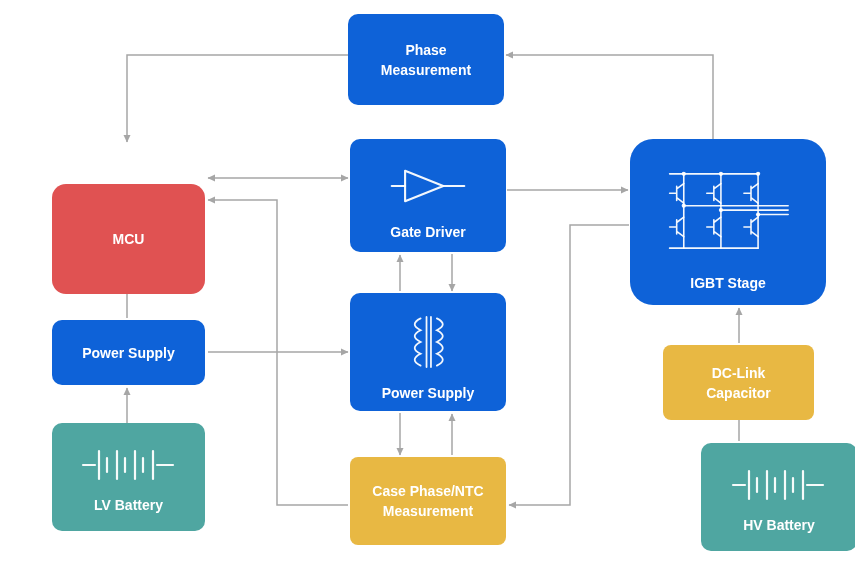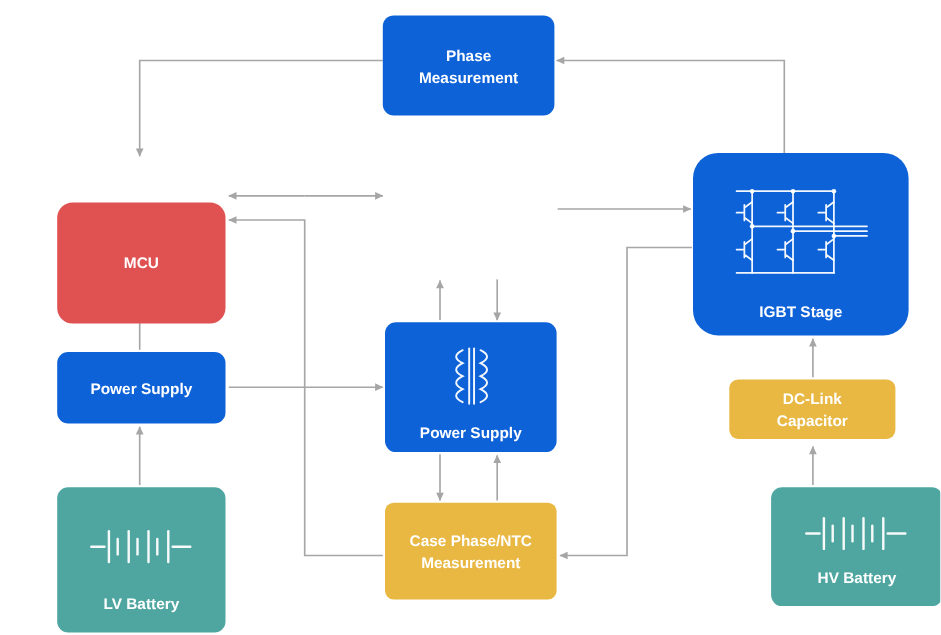--- a/index.html
+++ b/index.html
@@ -39,22 +39,22 @@
   
   .b-phase  { left: 348px; top: 14px;  width: 156px; height: 91px; }
   .b-mcu    { left: 52px;  top: 145px; width: 153px; height: 110px; }
   .b-gate   { left: 350px; top: 139px; width: 156px; height: 113px; padding-top: 10px; }
   .b-gate .lbl { margin-bottom: 10px; }
   .b-igbt   { left: 630px; top: 139px; width: 196px; height: 166px; padding-top: 10px; border-radius: 23px; }
   .b-igbt .lbl { margin-bottom: 12px; }
   .b-pslv   { left: 52px;  top: 320px; width: 153px; height: 65px; }
   .b-psmain { left: 350px; top: 293px; width: 156px; height: 118px; padding-top: 8px; }
   .b-psmain .lbl { margin-bottom: 8px; }
-  .b-dclink { left: 663px; top: 345px; width: 151px; height: 54px; }
-  .b-lvbat  { left: 52px;  top: 443px; width: 153px; height: 132px; padding-top: 12px; }
+  .b-dclink { left: 663px; top: 345px; width: 151px; height: 75px; }
+  .b-lvbat  { left: 52px;  top: 423px; width: 153px; height: 108px; padding-top: 12px; }
   .b-lvbat .lbl { margin-bottom: 16px; }
   .b-case   { left: 350px; top: 457px; width: 156px; height: 88px; }
   .b-hvbat  { left: 668px; top: 443px; width: 156px; height: 108px; padding-top: 12px; margin-left: 33px; }
   .b-hvbat .lbl { margin-bottom: 16px; }
 </style>
 </head>
 <body>
 
 <div class="canvas">
 
@@ -84,20 +84,30 @@
 
   <div class="block blue b-phase">
     <span class="lbl">Phase</span>
     <span class="lbl">Measurement</span>
   </div>
 
   <div class="block red b-mcu">
     <span class="lbl">MCU</span>
   </div>
 
+  <div class="block blue with-icon b-gate">
+    <div class="icon-wrap">
+      <svg class="icon" width="78" height="42" viewBox="0 0 80 44" stroke-width="2.2" stroke-linejoin="round" stroke-linecap="round">
+        <line x1="2" y1="22" x2="16" y2="22"></line>
+        <polygon points="16,6 16,38 56,22"></polygon>
+        <line x1="56" y1="22" x2="78" y2="22"></line>
+      </svg>
+    </div>
+    <span class="lbl">Gate Driver</span>
+  </div>
 
   <div class="block blue with-icon b-igbt">
     <div class="icon-wrap">
       <svg class="icon" width="148" height="92" viewBox="0 0 160 104" stroke-width="1.8" stroke-linecap="round">
         <line x1="14" y1="10" x2="114" y2="10"></line>
         <line x1="14" y1="94" x2="114" y2="94"></line>
         <line x1="30" y1="10" x2="30" y2="94"></line>
         <line x1="72" y1="10" x2="72" y2="94"></line>
         <line x1="114" y1="10" x2="114" y2="94"></line>
 

